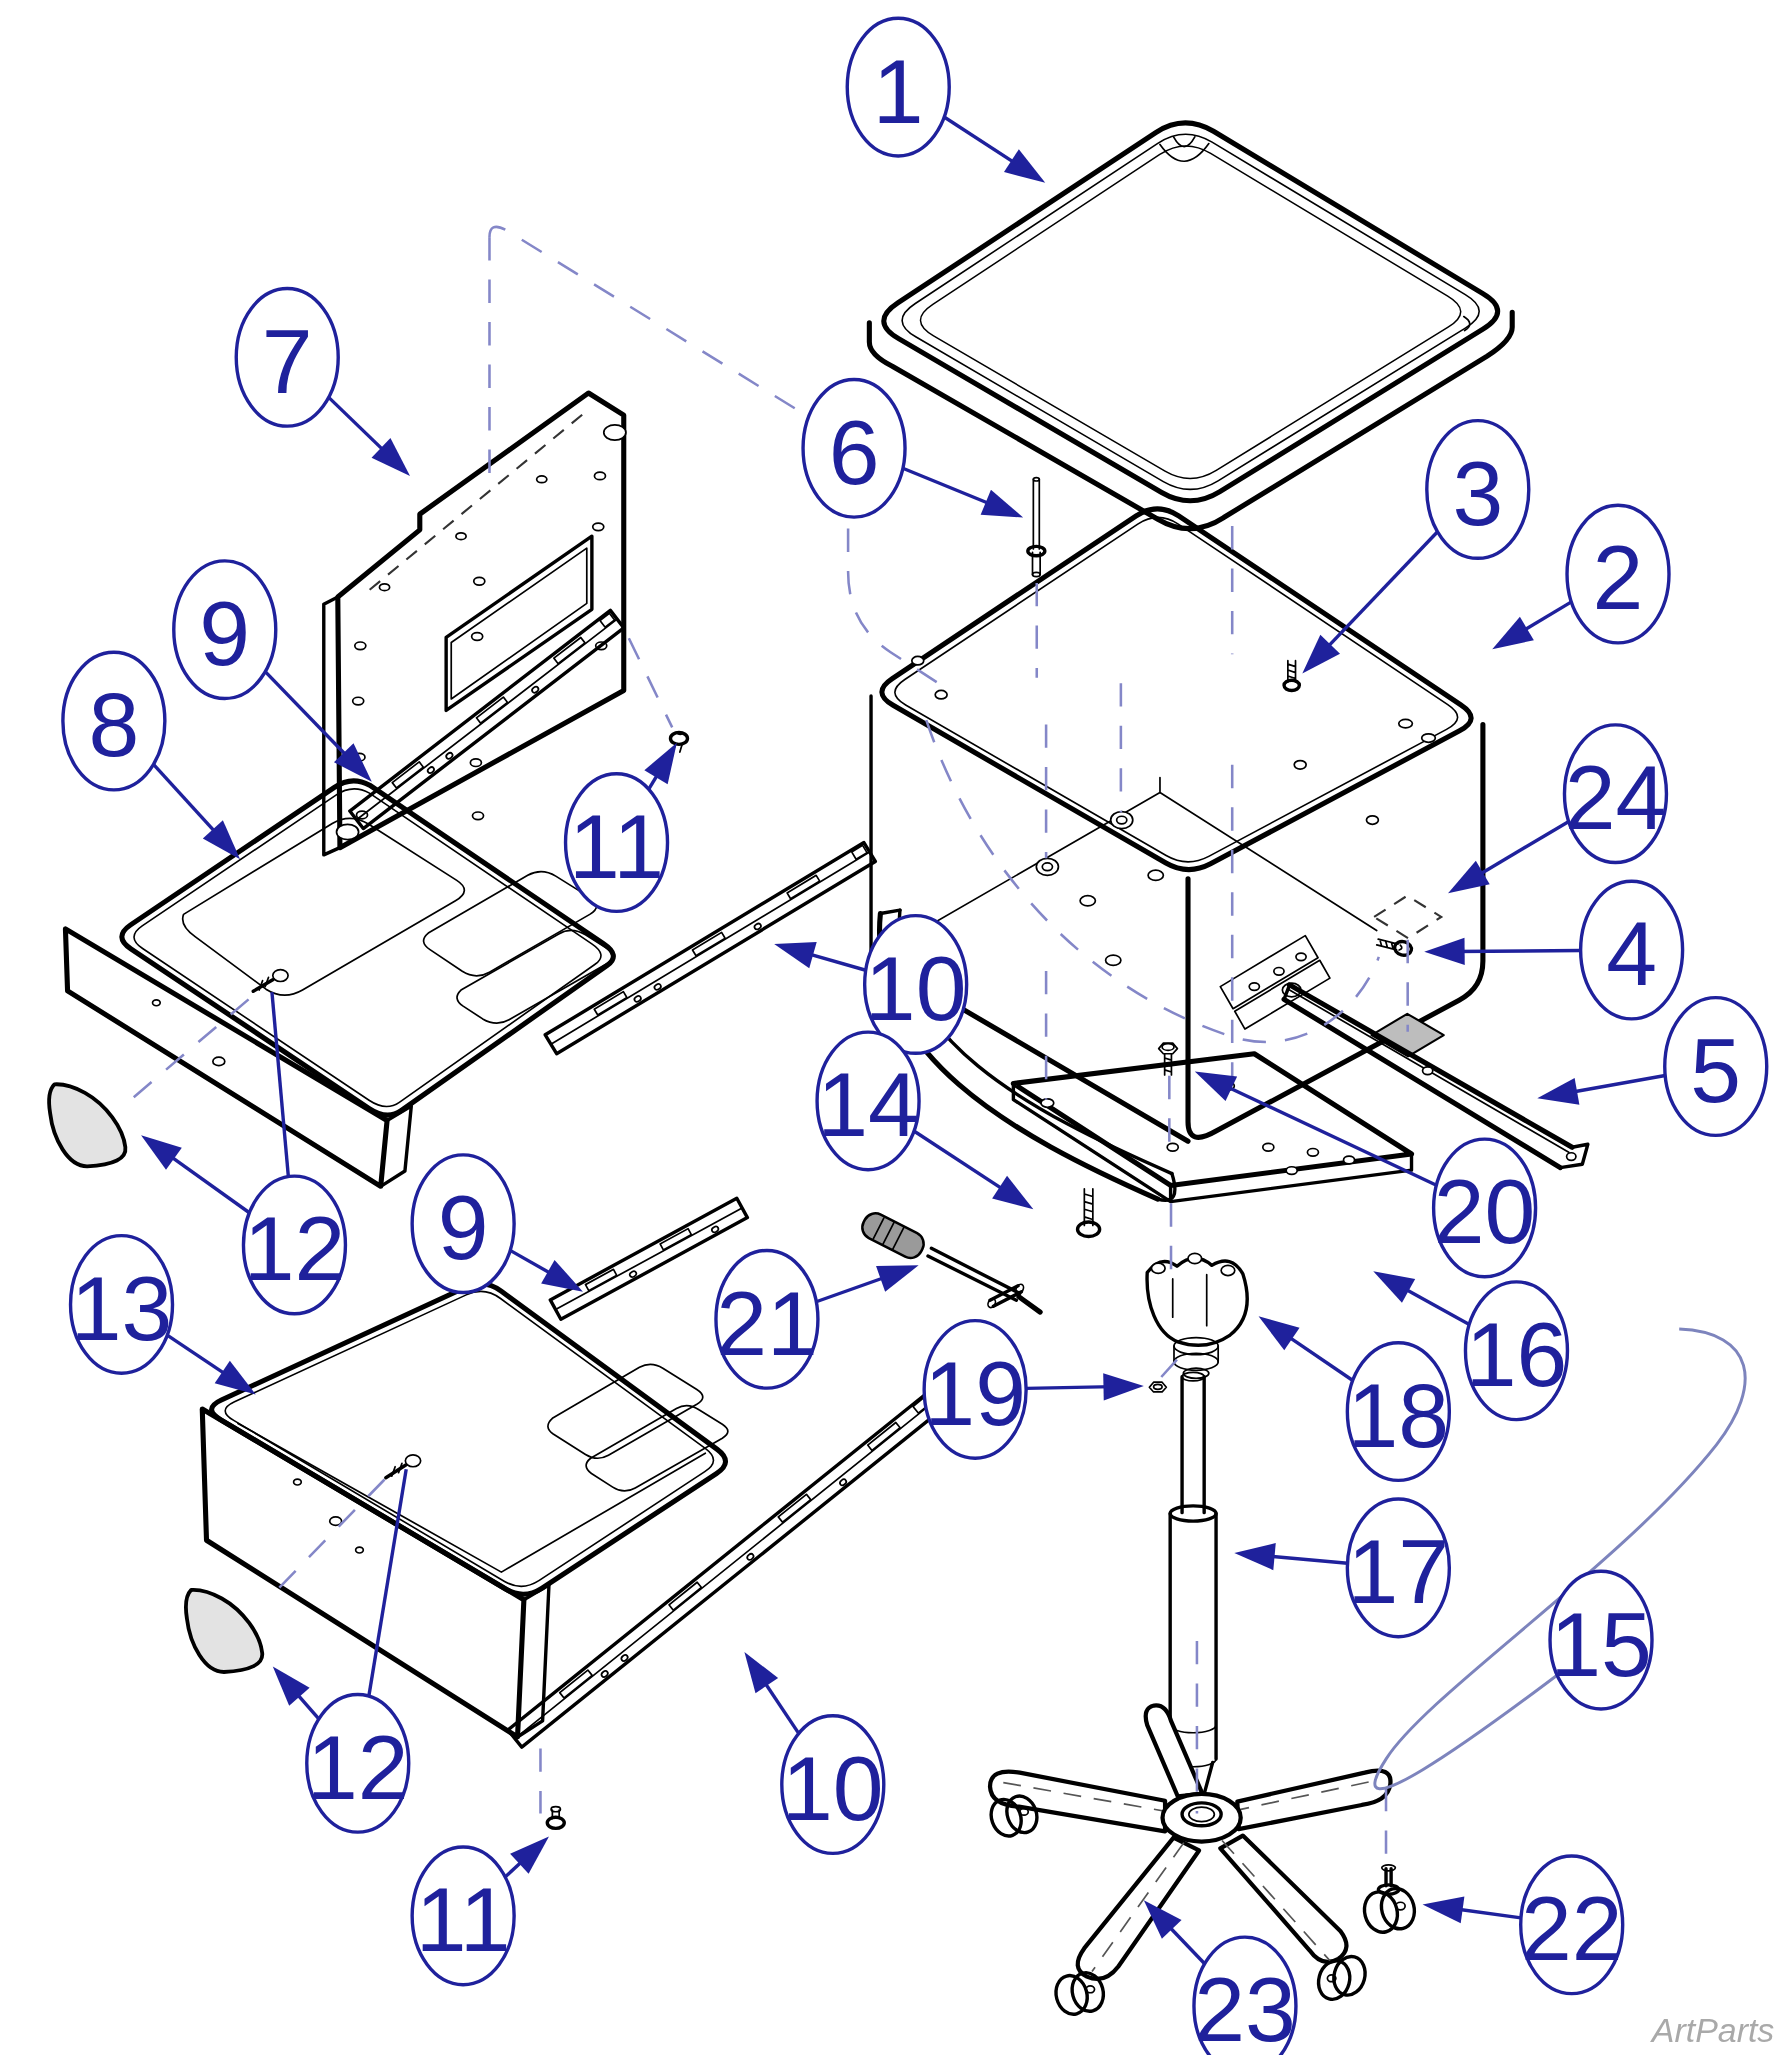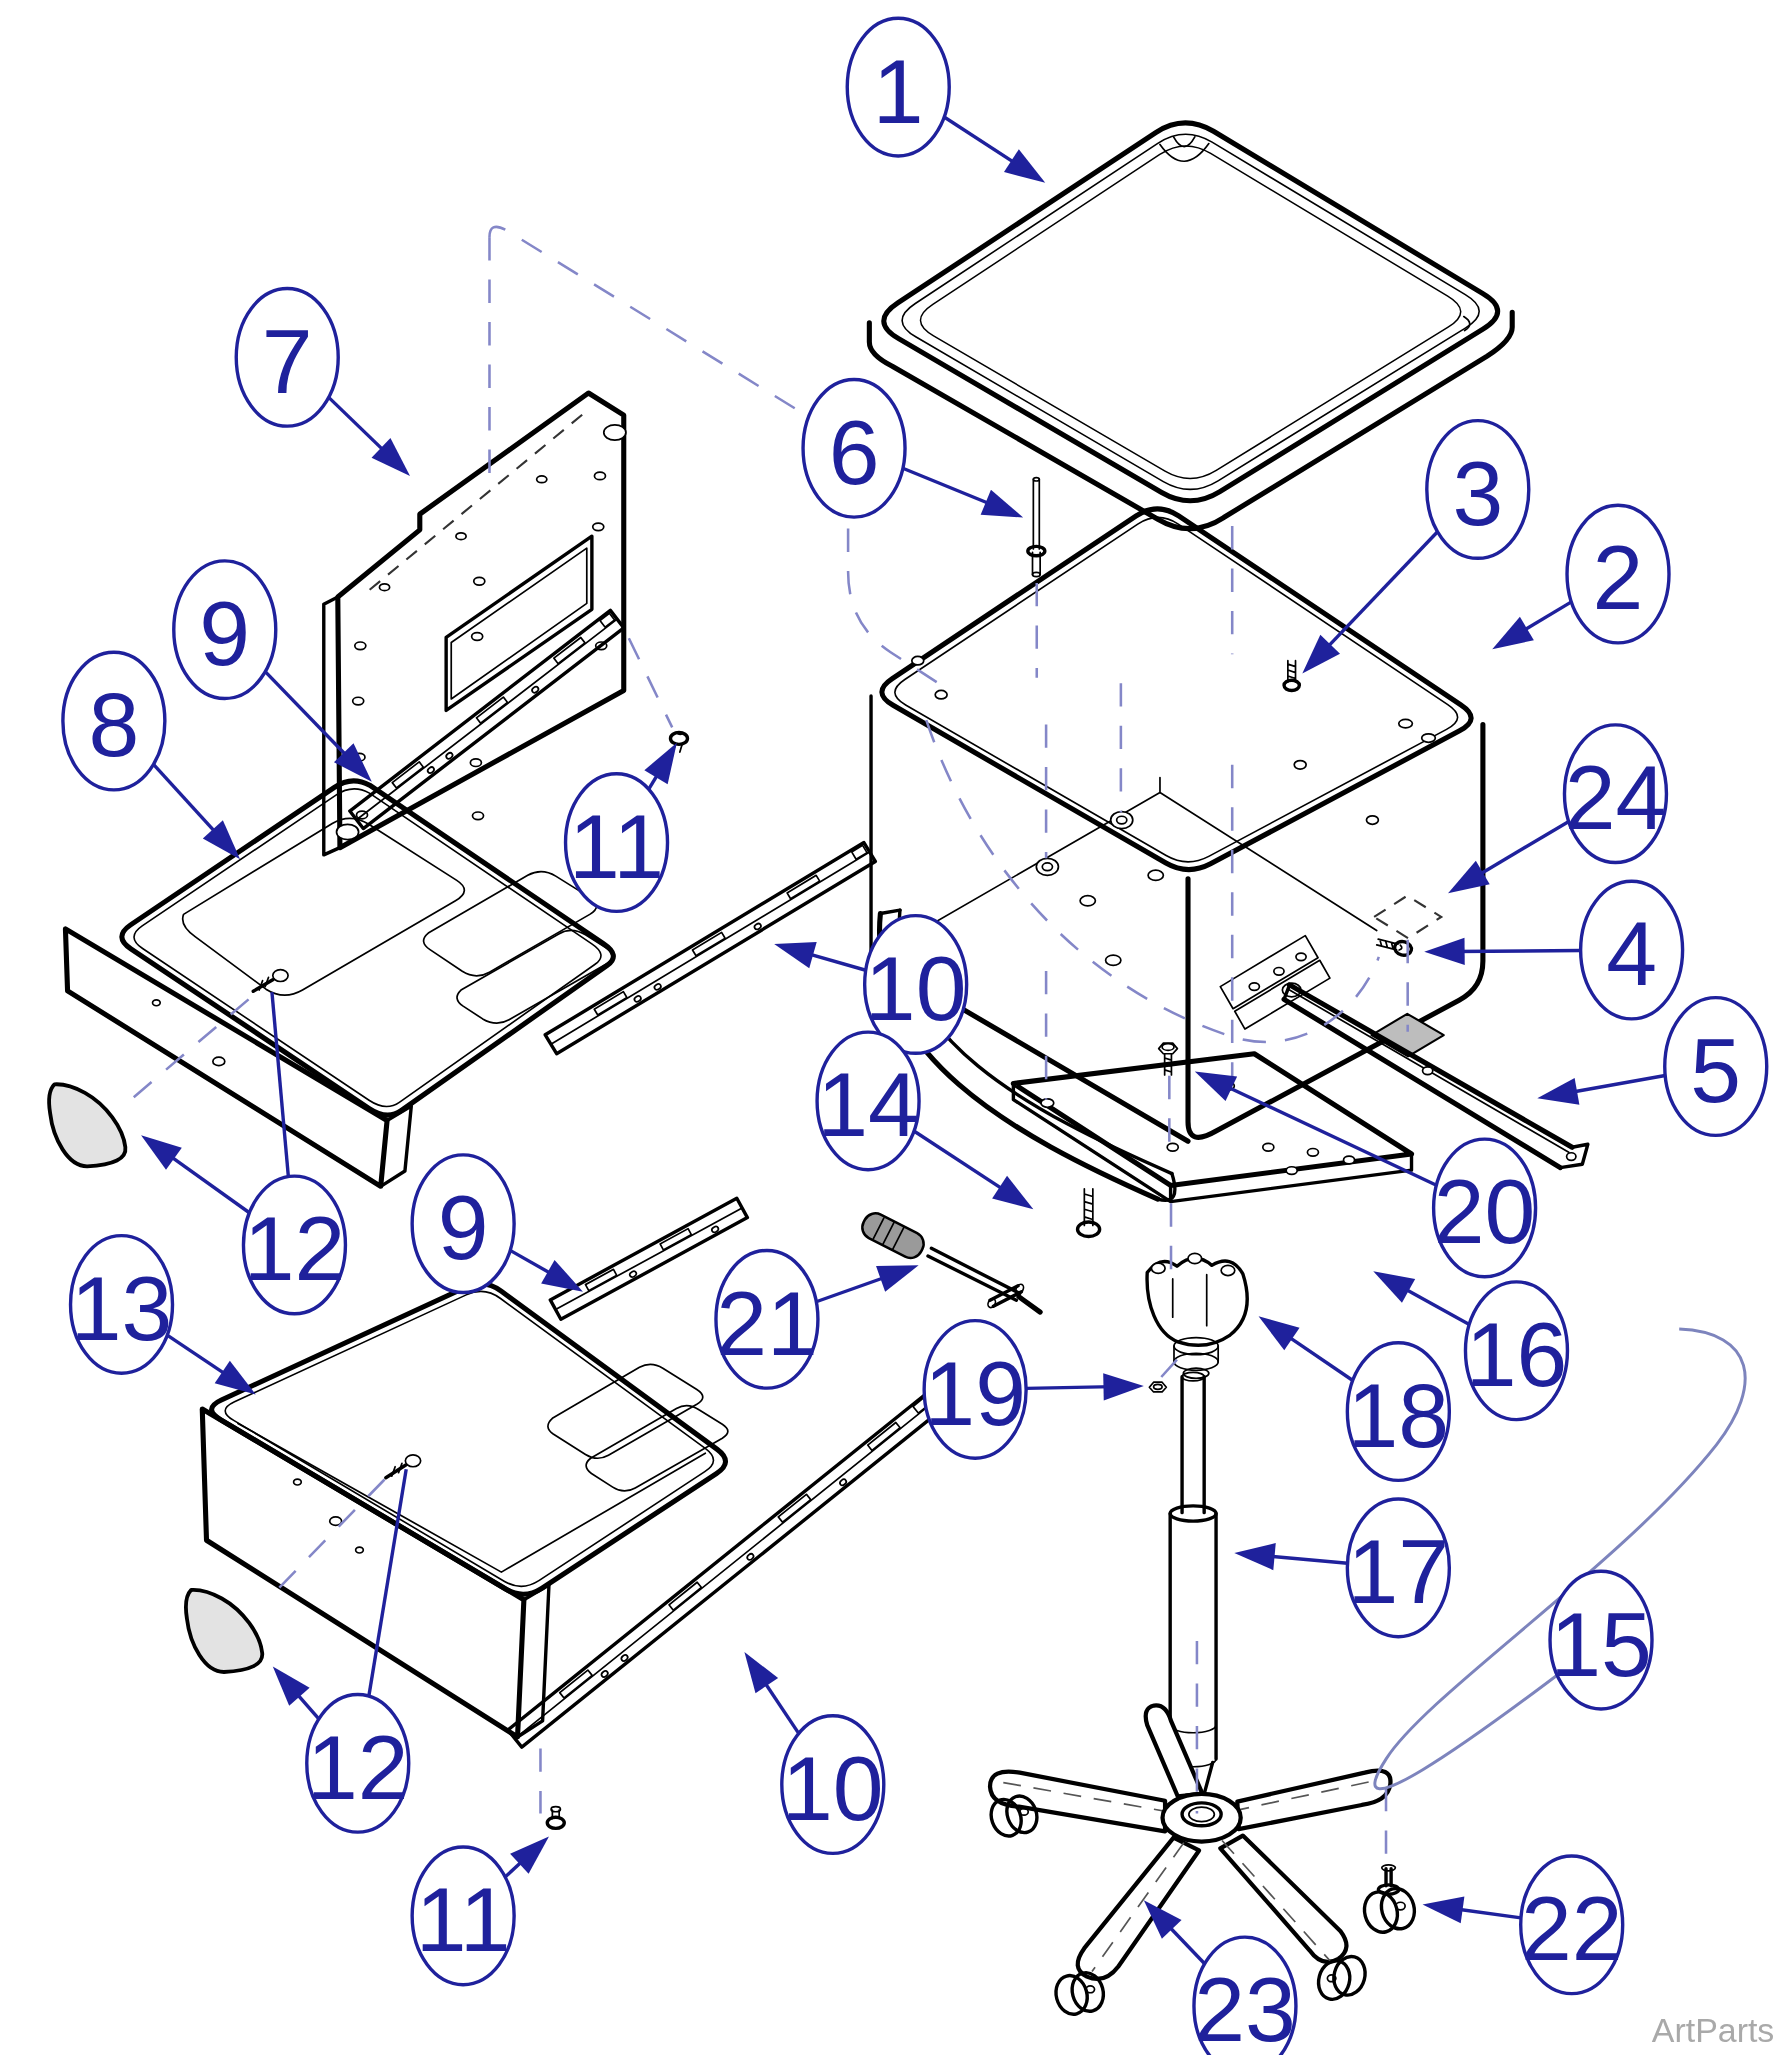--- a/index.html
+++ b/index.html
@@ -10,21 +10,21 @@
   .med{fill:none;stroke:#000;stroke-width:8;stroke-linecap:round;stroke-linejoin:round;}
   .thin{fill:none;stroke:#000;stroke-width:4;stroke-linecap:round;stroke-linejoin:round;}
   .dashblue{fill:none;stroke:#8487c8;stroke-width:6;stroke-dasharray:55 45;stroke-linecap:butt;}
   .dashdark{fill:none;stroke:#333;stroke-width:5;stroke-dasharray:32 24;}
   .dashcl{fill:none;stroke:#555;stroke-width:4;stroke-dasharray:42 30;}
   .grayfill{fill:#e3e3e3;stroke:#000;stroke-width:9;stroke-linejoin:round;}
   .padfill{fill:#bdbdbd;stroke:#000;stroke-width:5;stroke-linejoin:round;}
   .whitefill{fill:#fff;stroke:#000;stroke-width:10;stroke-linejoin:round;}
   .hole{fill:#fff;stroke:#000;stroke-width:4;}
   .watermark{position:absolute;right:0.6%;bottom:0.3%;color:#a9a9a9;
-    font-family:"Liberation Sans","DejaVu Sans",sans-serif;font-size:1.9vw;}
+    font-family:"Liberation Sans","DejaVu Sans",sans-serif;font-size:1.9vw;font-style:italic;}
 </style>
 </head>
 <body>
 
 <div class="page">
 <svg viewBox="0 0 4201 4838" xmlns="http://www.w3.org/2000/svg">
 
   <g>
     <path class="bold" d="M 2113 713 L 2720 312 Q 2787 268 2856 309 L 3490 691 Q 3559 732 3491 774 L 2871 1157 Q 2803 1199 2734 1159 L 2115 797 Q 2046 757 2113 713 Z"></path>
     <path class="thin" transform="translate(168,44) scale(0.94)" d="M 2113 713 L 2720 312 Q 2787 268 2856 309 L 3490 691 Q 3559 732 3491 774 L 2871 1157 Q 2803 1199 2734 1159 L 2115 797 Q 2046 757 2113 713 Z"></path>

